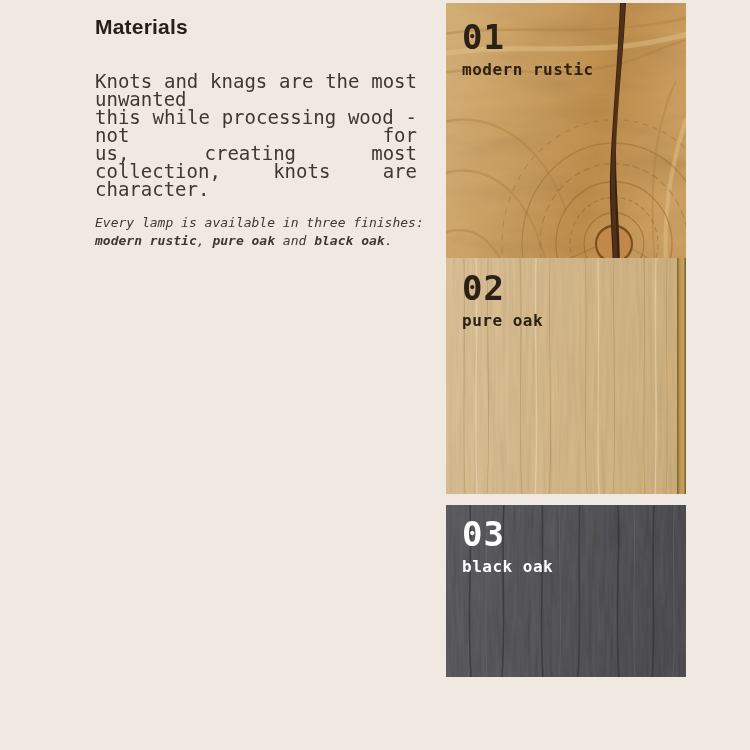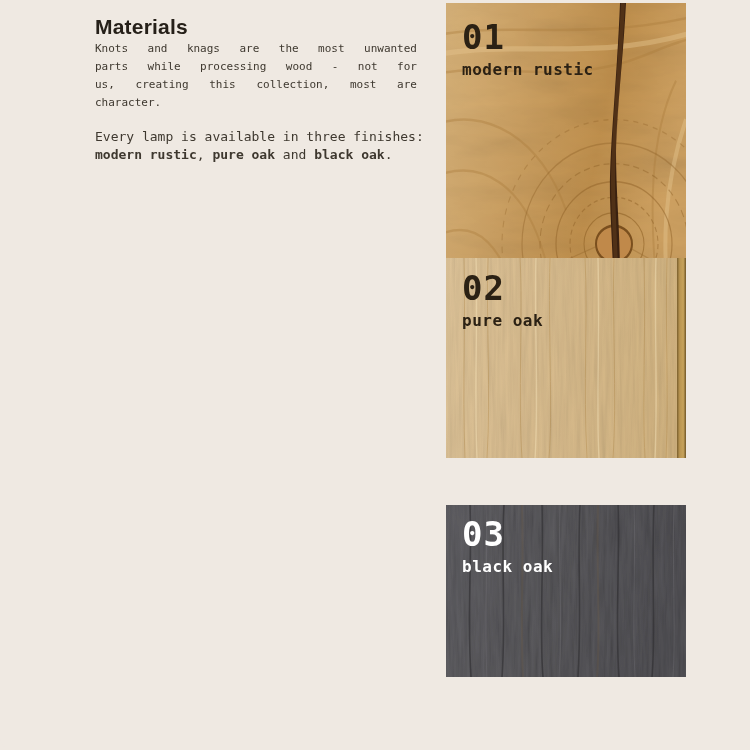--- a/index.html
+++ b/index.html
@@ -19,52 +19,52 @@
     overflow:hidden;
     border-radius:13px;
   }
   
   .intro{position:absolute;left:95px;top:14px;width:322px;}
   .page-title{
     font-family:"Liberation Sans","DejaVu Sans",sans-serif;
     font-size:21px;font-weight:700;color:var(--heading);
     line-height:26px;letter-spacing:.2px;
   }
-  .para{color:var(--body-text);font-size:11px;line-height:18px;}
+  .para{margin-top:32px;color:var(--body-text);font-size:19px;line-height:18px;}
   .jline{text-align:justify;text-align-last:justify;}
   .jline.last{text-align:center;text-align-last:left;}
-  .para2{margin-top:16px;color:var(--body-text);font-size:13px;line-height:18px;}
+  .para2{margin-top:16px;color:var(--body-text);font-size:13px;line-height:18px;font-style:italic;}
   .pline{white-space:nowrap;}
   .pline b{font-weight:700;}
   
   .card{position:absolute;left:446px;width:240px;}
   .card.c1{top:3px;height:320px;}
-  .card.c2{top:258px;height:200px;}
+  .card.c2{top:258px;height:236px;}
   .card.c3{top:505px;height:172px;}
   .card svg{position:absolute;left:0;top:0;width:100%;height:100%;display:block;}
   .label{position:absolute;left:16px;}
   .c1 .label{top:16px;}
   .c2 .label{top:12px;}
   .c3 .label{top:11px;}
   .num{font-size:34px;font-weight:700;line-height:37px;letter-spacing:1px;}
   .nam{font-size:16px;font-weight:700;line-height:20px;margin-top:4px;letter-spacing:.5px;}
   .label.dark{color:var(--card-text-dark);}
   .label.light{color:var(--card-text-light);}
 </style>
 </head>
 <body>
 
 <div class="page">
 
   <div class="intro">
     <h1 class="page-title">Materials</h1>
     <div class="para">
       <div class="jline">Knots and knags are the most unwanted</div>
-      <div class="jline">parts while processing wood - not for</div>
-      <div class="jline">us, creating this collection, most are</div>
+      <div class="jline">this while processing wood - not for</div>
+      <div class="jline">us, creating most collection, knots are</div>
       <div class="jline last">character.</div>
     </div>
     <div class="para2">
       <div class="pline">Every lamp is available in three finishes:</div>
       <div class="pline"><b>modern rustic</b><span>, </span><b>pure oak</b><span> and </span><b>black oak</b><span>.</span></div>
     </div>
   </div>
 
   <div class="card c1">
     <svg viewBox="0 0 240 247" preserveAspectRatio="none" aria-hidden="true">

